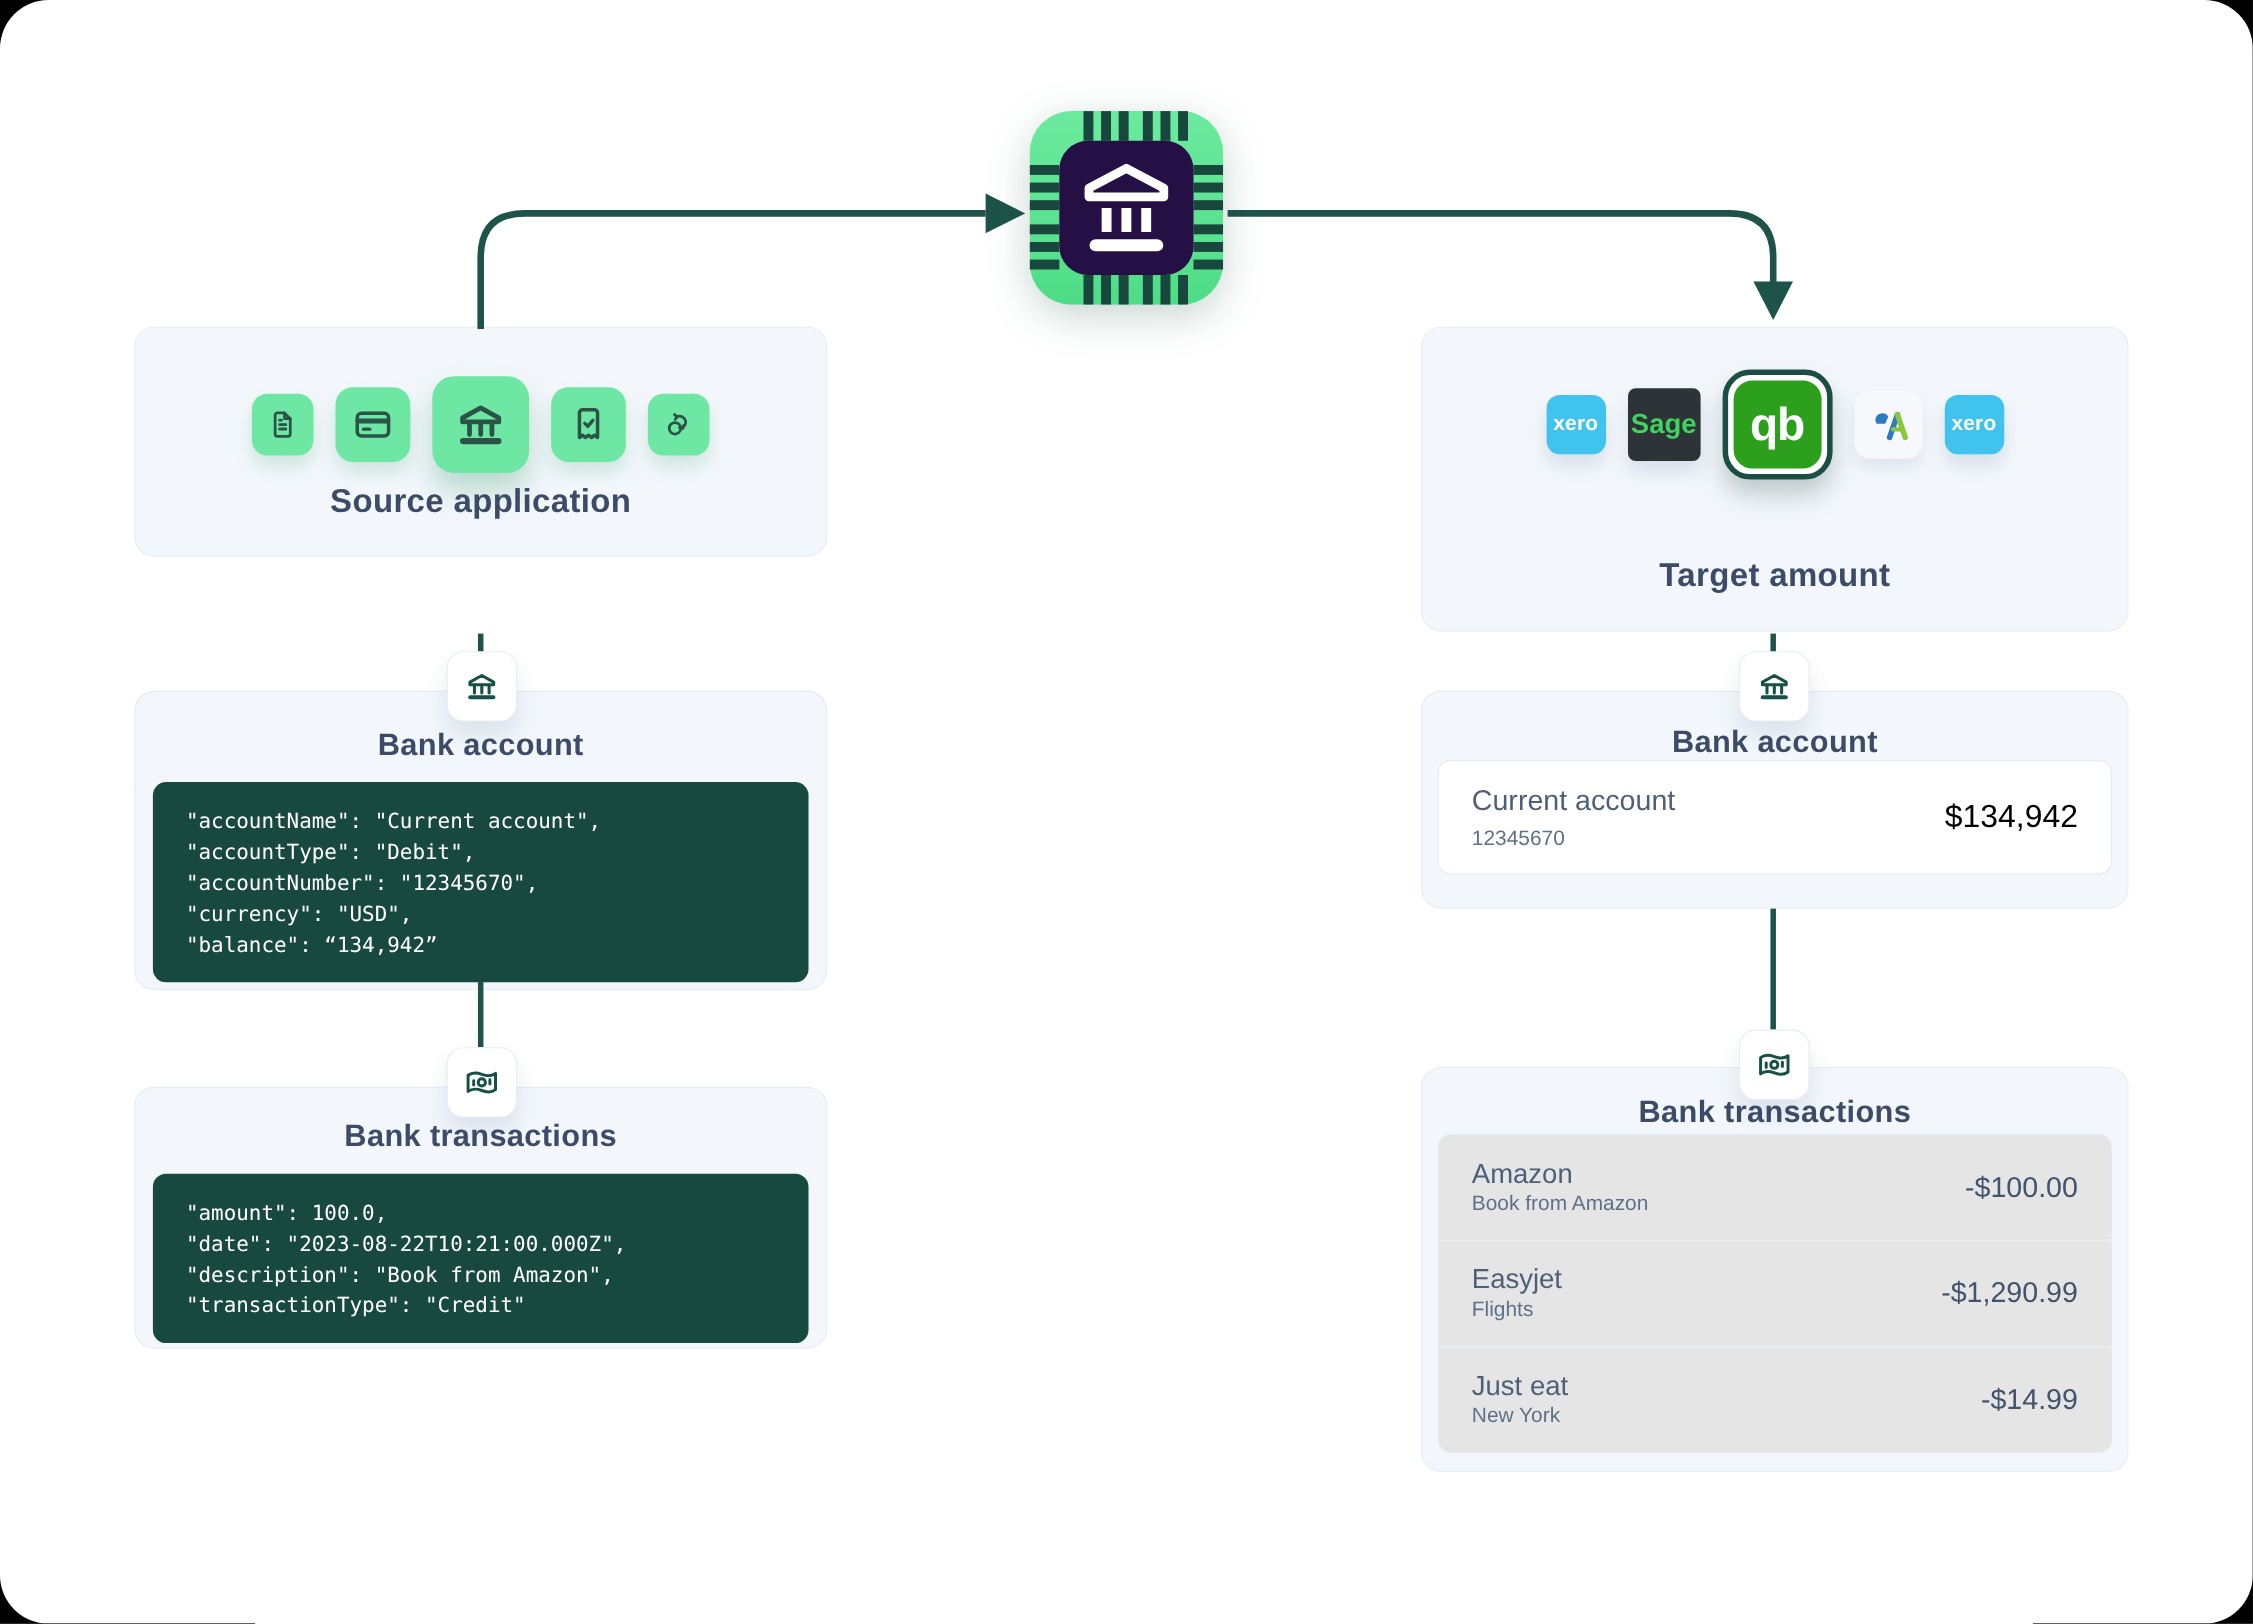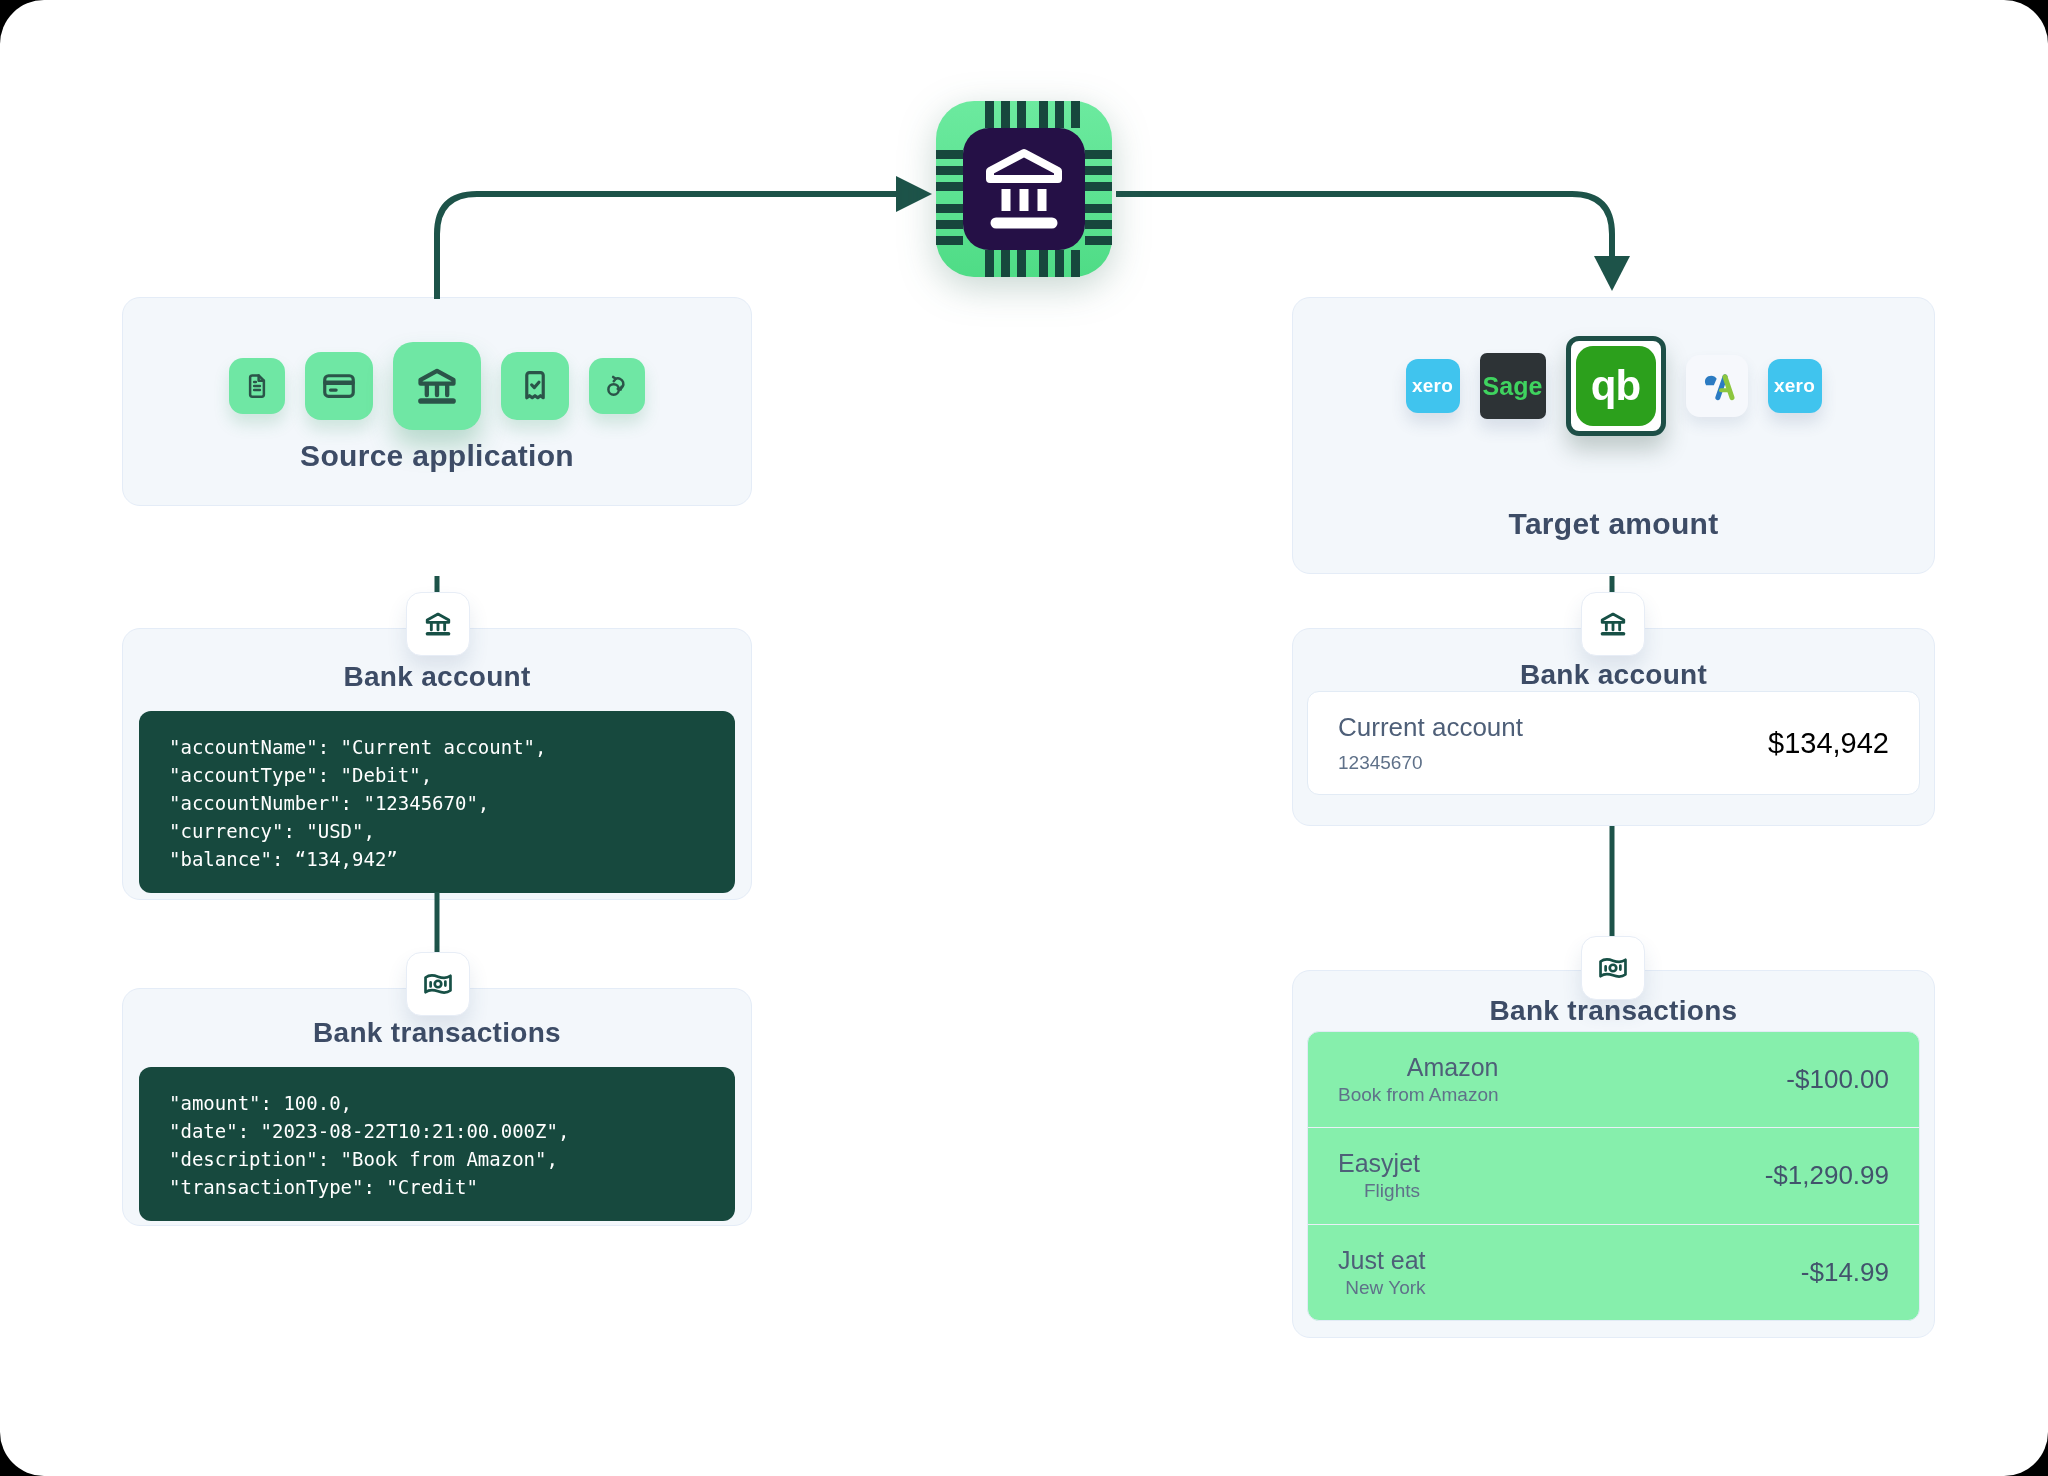--- a/index.html
+++ b/index.html
@@ -33,21 +33,21 @@
   .gtile{background:#6fe7a4;display:flex;align-items:center;justify-content:center;
          box-shadow:0 10px 16px rgba(46,150,96,.18);}
   .gtile.s{width:56px;height:56px;border-radius:14px;}
   .gtile.m{width:68px;height:68px;border-radius:16px;}
   .gtile.l{width:88px;height:88px;border-radius:20px;box-shadow:0 16px 26px rgba(46,150,96,.30);}
 
   .logo{display:flex;align-items:center;justify-content:center;font-weight:bold;
         box-shadow:0 10px 16px rgba(50,80,120,.14);}
   .logo.xero{width:54px;height:54px;border-radius:12px;background:#40c4ee;color:#fff;font-size:19px;letter-spacing:.2px;}
   .logo.sage{width:66px;height:66px;border-radius:7px;background:#2d3336;color:#3fd35f;font-size:25px;}
-  .logo.qb-ring{width:100px;height:100px;border-radius:13px;background:#fff;border:5px solid #1d4e46;
+  .logo.qb-ring{width:100px;height:100px;border-radius:25px;background:#fff;border:5px solid #1d4e46;
                 box-sizing:border-box;padding:5px;box-shadow:0 14px 22px rgba(40,70,60,.25);}
   .qb-inner{width:100%;height:100%;border-radius:17px;background:#2ca01c;color:#fff;font-size:42px;
             font-weight:bold;letter-spacing:-1px;display:flex;align-items:center;justify-content:center;}
   .logo.fa{width:62px;height:62px;border-radius:14px;background:#f6f8fc;box-shadow:0 8px 14px rgba(50,80,120,.10);}
 
   
   .tile{position:absolute;width:62px;height:62px;background:#fff;border:1px solid #e7edf6;border-radius:15px;
         box-shadow:0 12px 20px rgba(50,80,120,.12);display:flex;align-items:center;justify-content:center;z-index:4;}
 
   
@@ -62,22 +62,22 @@
   #right-trans .section-title{padding-top:24px;}
 
   
   .acct-card{position:absolute;left:14px;right:14px;top:62px;height:104px;background:#fff;
              border:1px solid #e2ebf5;border-radius:12px;display:flex;align-items:center;
              justify-content:space-between;padding:0 30px;box-sizing:border-box;}
   .acct-name{font-size:26px;color:#4e5f78;}
   .acct-number{font-size:19px;color:#5f7189;margin-top:9px;}
   .acct-balance{font-size:29px;color:#000000;}
 
-  .tx-list{position:absolute;left:14px;right:14px;top:60px;bottom:16px;background:#86efac;
-           border:1px solid #e2ebf5;border-radius:12px;display:flex;flex-direction:column;text-align:right;}
+  .tx-list{position:absolute;left:14px;right:14px;top:60px;bottom:16px;background:#e5e5e5;
+           border:1px solid #e2ebf5;border-radius:12px;display:flex;flex-direction:column;}
   .tx-row{flex:1;display:flex;align-items:center;justify-content:space-between;padding:0 30px;}
   .tx-row + .tx-row{border-top:1px solid #eaf0f7;}
   .tx-name{font-size:25px;color:#4e5f78;}
   .tx-desc{font-size:19px;color:#5f7189;margin-top:2px;}
   .tx-amount{font-size:26px;color:#42536c;}
 
   .ic{stroke:#2b5449;fill:none;stroke-linecap:round;stroke-linejoin:round;}
   .tic{stroke:#175046;fill:none;stroke-linecap:round;stroke-linejoin:round;}
 </style>
 </head>

